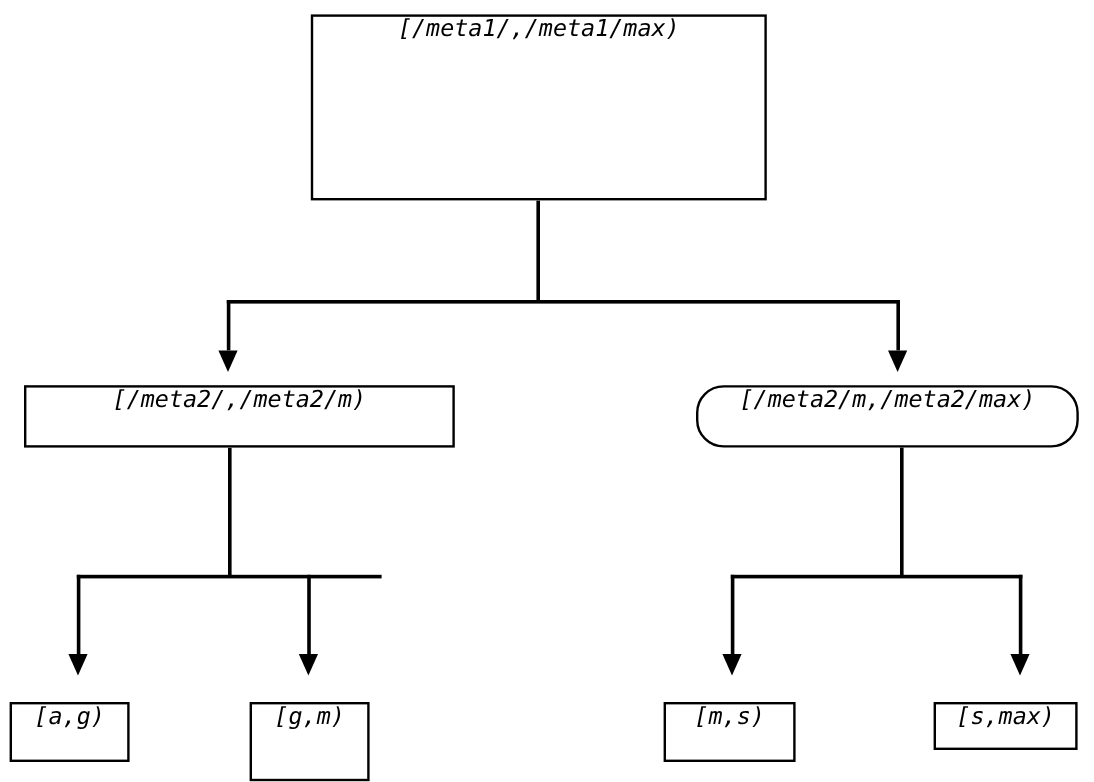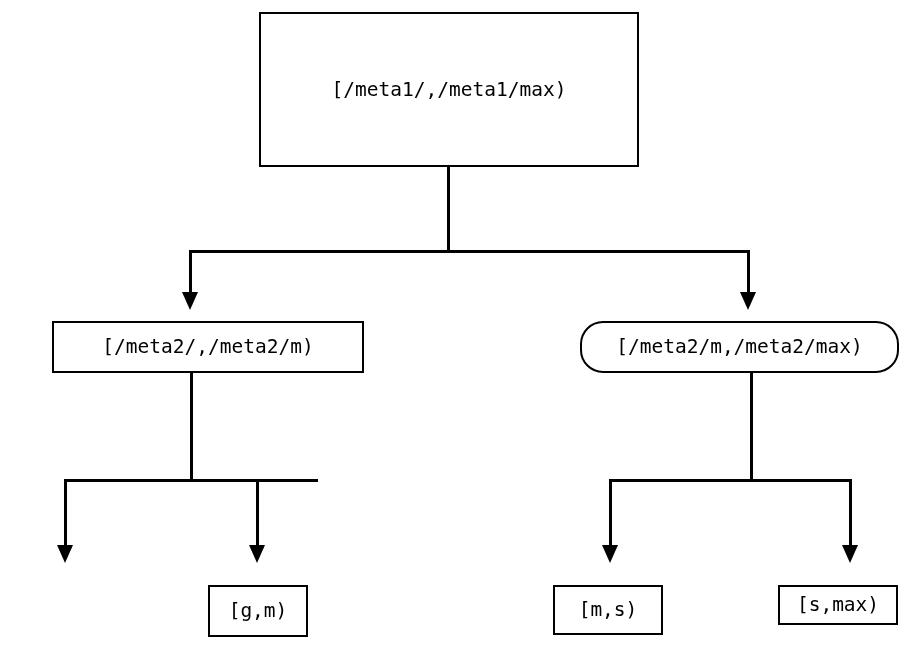--- a/index.html
+++ b/index.html
@@ -17,37 +17,37 @@
     height: 652px;
     background: #ffffff;
     overflow: hidden;
   }
   .node-box {
     position: absolute;
     box-sizing: border-box;
     background: #ffffff;
     border: 2.6px solid #000000;
     display: flex;
-    align-items: center;
     justify-content: center;
+    font-style: italic;
   }
   .node-label {
     font-family: "DejaVu Sans Mono", "Liberation Mono", monospace;
     font-size: 19.5px;
     line-height: 1;
     color: #000000;
     white-space: pre;
     letter-spacing: 0px;
   }
   
   #node-root       { left: 259px; top: 12px;  width: 380px; height: 155px; }
-  #node-mid-left   { left: 20px;  top: 321px; width: 312px; height: 52px; margin-left: 32px; }
+  #node-mid-left   { left: 20px;  top: 321px; width: 359px; height: 52px; }
   #node-mid-right  { left: 580px; top: 321px; width: 319px; height: 52px; border-radius: 23px; }
   #node-leaf-ag    { left: 8px;   top: 585px; width: 100px; height: 50px; }
-  #node-leaf-gm    { left: 208px; top: 585px; width: 100px; height: 52px; }
+  #node-leaf-gm    { left: 208px; top: 585px; width: 100px; height: 66px; }
   #node-leaf-ms    { left: 553px; top: 585px; width: 110px; height: 50px; }
   #node-leaf-smax  { left: 778px; top: 585px; width: 120px; height: 40px; }
 
   
   .conn-v {
     position: absolute;
     width: 2.6px;
     background: #000000;
   }
   .conn-h {
@@ -119,20 +119,23 @@
   </div>
 
   <div class="node-box" id="node-mid-left">
     <span class="node-label">[/meta2/,/meta2/m)</span>
   </div>
 
   <div class="node-box" id="node-mid-right">
     <span class="node-label">[/meta2/m,/meta2/max)</span>
   </div>
 
+  <div class="node-box" id="node-leaf-ag">
+    <span class="node-label">[a,g)</span>
+  </div>
 
   <div class="node-box" id="node-leaf-gm">
     <span class="node-label">[g,m)</span>
   </div>
 
   <div class="node-box" id="node-leaf-ms">
     <span class="node-label">[m,s)</span>
   </div>
 
   <div class="node-box" id="node-leaf-smax">

